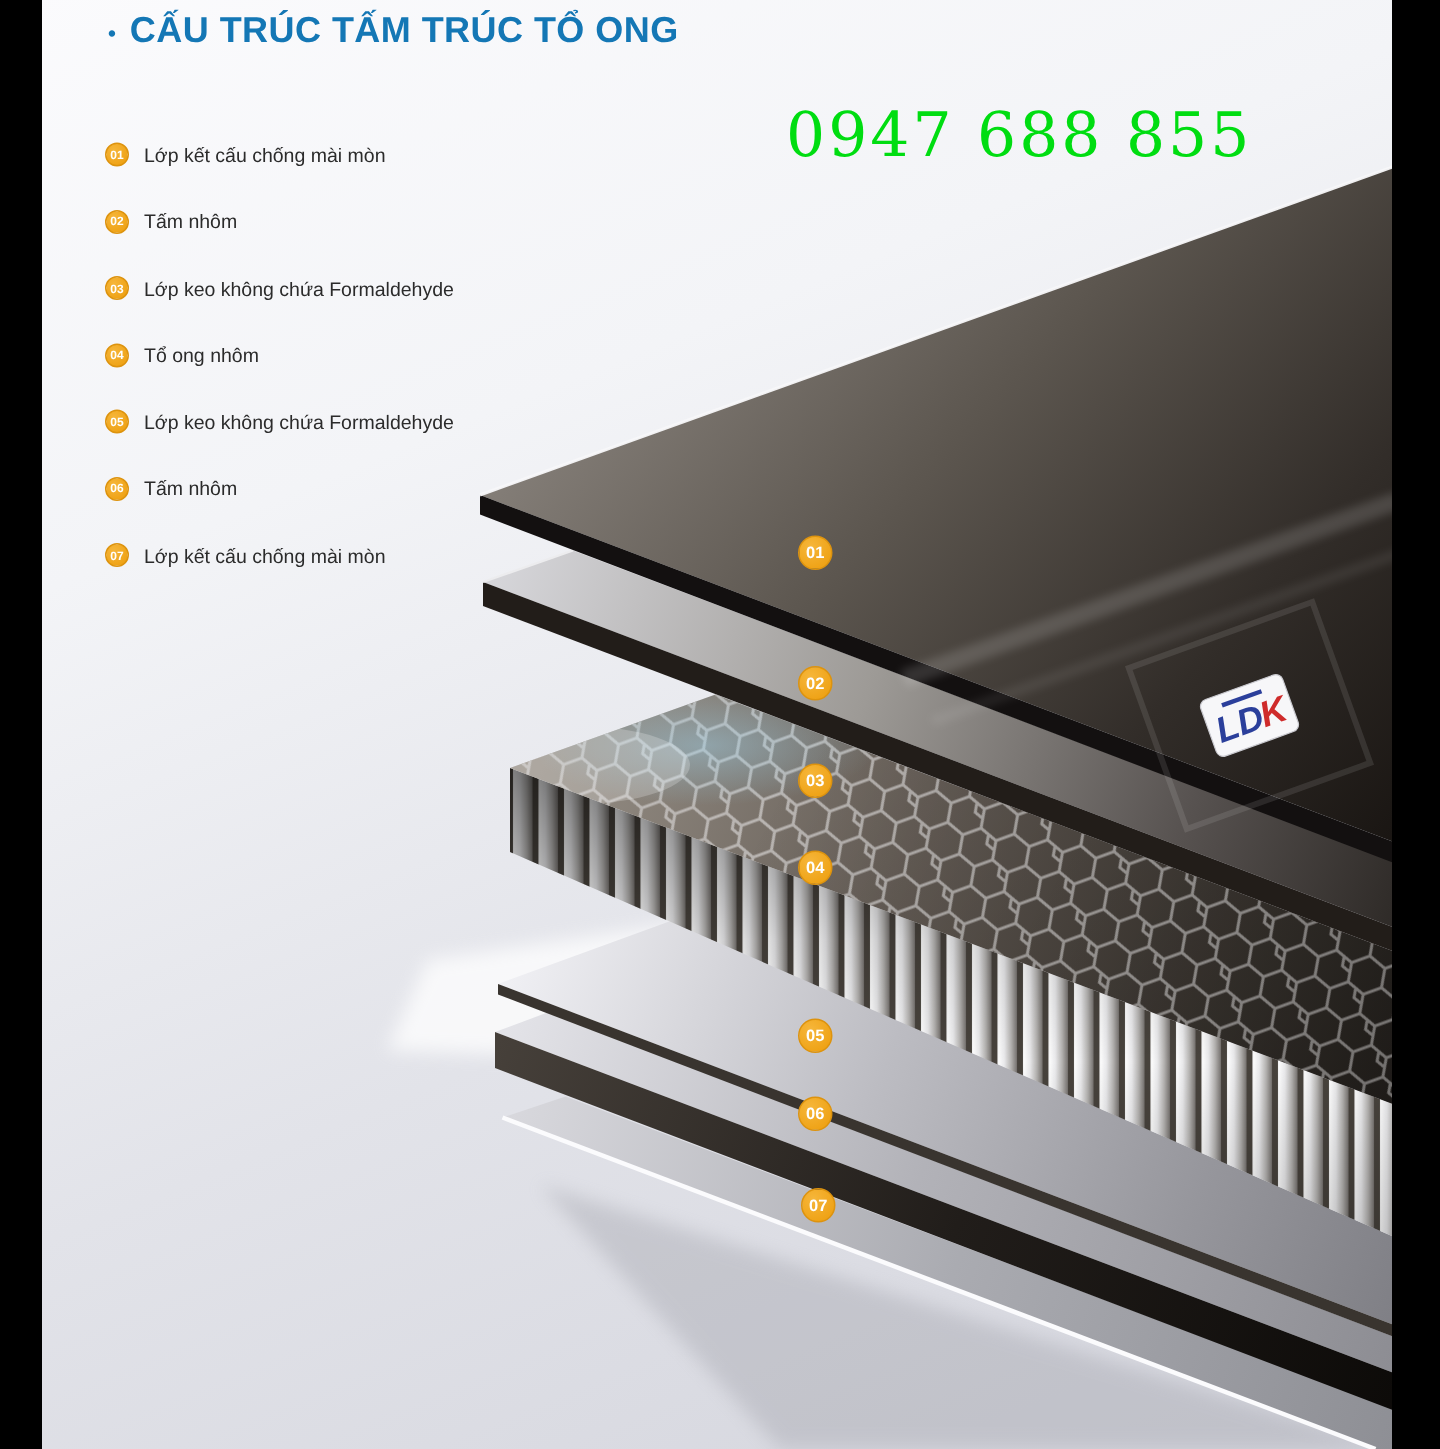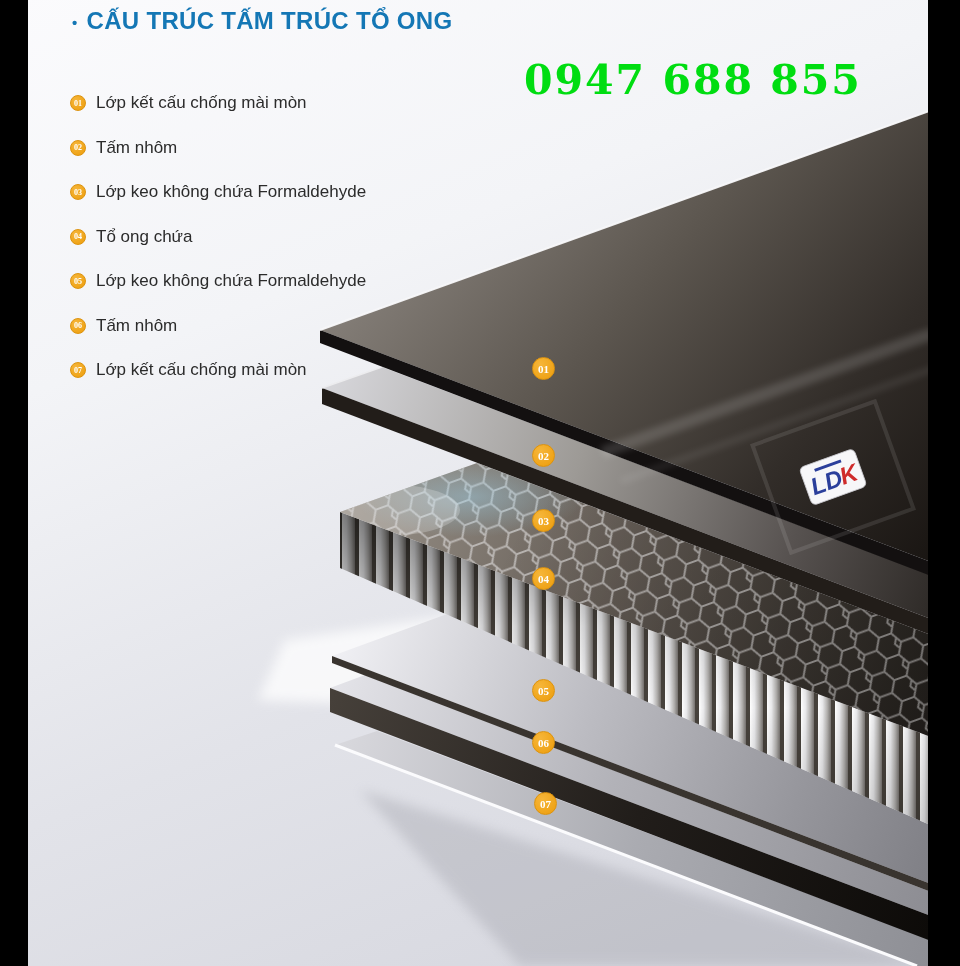--- a/index.html
+++ b/index.html
@@ -7,31 +7,31 @@
          font-family:"Liberation Sans","DejaVu Sans",sans-serif;}
   .bg{position:absolute;inset:0;z-index:0;
       background:linear-gradient(158deg,#fbfbfd 0%,#f3f4f7 30%,#e2e3e9 62%,#d3d4dc 100%);}
   svg.diagram{position:absolute;inset:0;z-index:1;}
   .bar{position:absolute;top:0;bottom:0;background:#000;z-index:5;}
   .bar.left{left:0;width:28px;}
   .bar.right{left:928px;width:32px;}
   .title-row{position:absolute;left:72px;top:7px;z-index:6;display:flex;align-items:center;gap:9px;
              color:#1477b5;font-weight:bold;font-size:24px;letter-spacing:.3px;white-space:nowrap;}
   .title-row .bullet{font-size:15px;line-height:1;transform:translateY(1px);}
-  .phone{position:absolute;left:524px;top:56px;z-index:6;white-space:nowrap;
-         font-family:"DejaVu Serif","Liberation Serif",serif;font-weight:bold;
+  .phone{position:absolute;left:524px;top:66px;z-index:6;white-space:nowrap;
+         font-family:"DejaVu Serif","Liberation Serif",serif;font-weight:normal;
          font-size:41px;letter-spacing:2px;color:#00dd11;}
   .legend{position:absolute;left:70px;top:92px;z-index:6;}
   .legend-item{display:flex;align-items:center;gap:10px;height:22px;margin-bottom:22.5px;}
   .num-badge{display:flex;align-items:center;justify-content:center;border-radius:50%;
              color:#fff;font-weight:bold;
              background:radial-gradient(circle at 35% 30%,#f6b63a,#efa317 75%);
-             border:1px solid #dd930e;box-sizing:border-box;font-family:Liberation Serif, serif;}
+             border:1px solid #dd930e;box-sizing:border-box;}
   .legend .num-badge{width:16px;height:16px;font-size:8px;flex:0 0 16px;}
-  .legend-label{font-size:17px;color:#2b2b2b;white-space:nowrap;}
+  .legend-label{font-size:13px;color:#2b2b2b;white-space:nowrap;}
   .dbadge{position:absolute;width:23px;height:23px;z-index:4;font-size:11px;}
   .db1{left:532px;top:357px;} .db2{left:532px;top:444px;} .db3{left:532px;top:509px;}
   .db4{left:532px;top:567px;} .db5{left:532px;top:679px;} .db6{left:532px;top:731px;}
   .db7{left:534px;top:792px;}
 </style>
 </head>
 <body>
 
 <div class="stage">
   <div class="bg"></div>
@@ -197,21 +197,21 @@
     <div class="legend-item">
       <span class="num-badge">02</span>
       <span class="legend-label">Tấm nhôm</span>
     </div>
     <div class="legend-item">
       <span class="num-badge">03</span>
       <span class="legend-label">Lớp keo không chứa Formaldehyde</span>
     </div>
     <div class="legend-item">
       <span class="num-badge">04</span>
-      <span class="legend-label">Tổ ong chứa</span>
+      <span class="legend-label">Tổ ong nhôm</span>
     </div>
     <div class="legend-item">
       <span class="num-badge">05</span>
       <span class="legend-label">Lớp keo không chứa Formaldehyde</span>
     </div>
     <div class="legend-item">
       <span class="num-badge">06</span>
       <span class="legend-label">Tấm nhôm</span>
     </div>
     <div class="legend-item">

